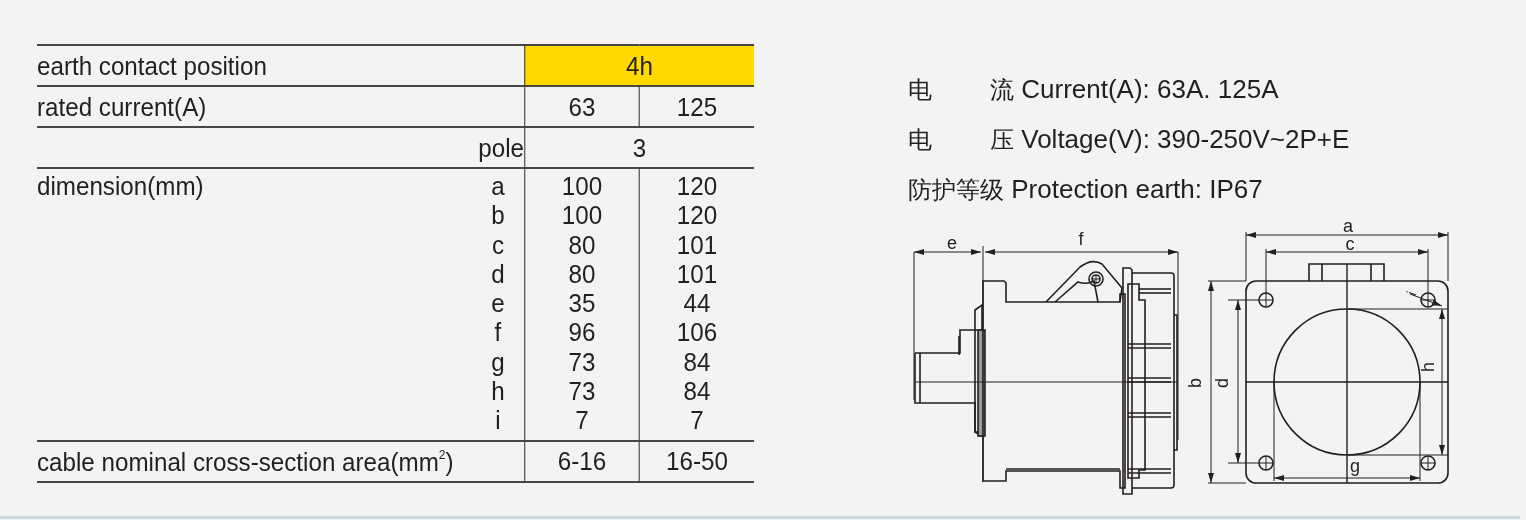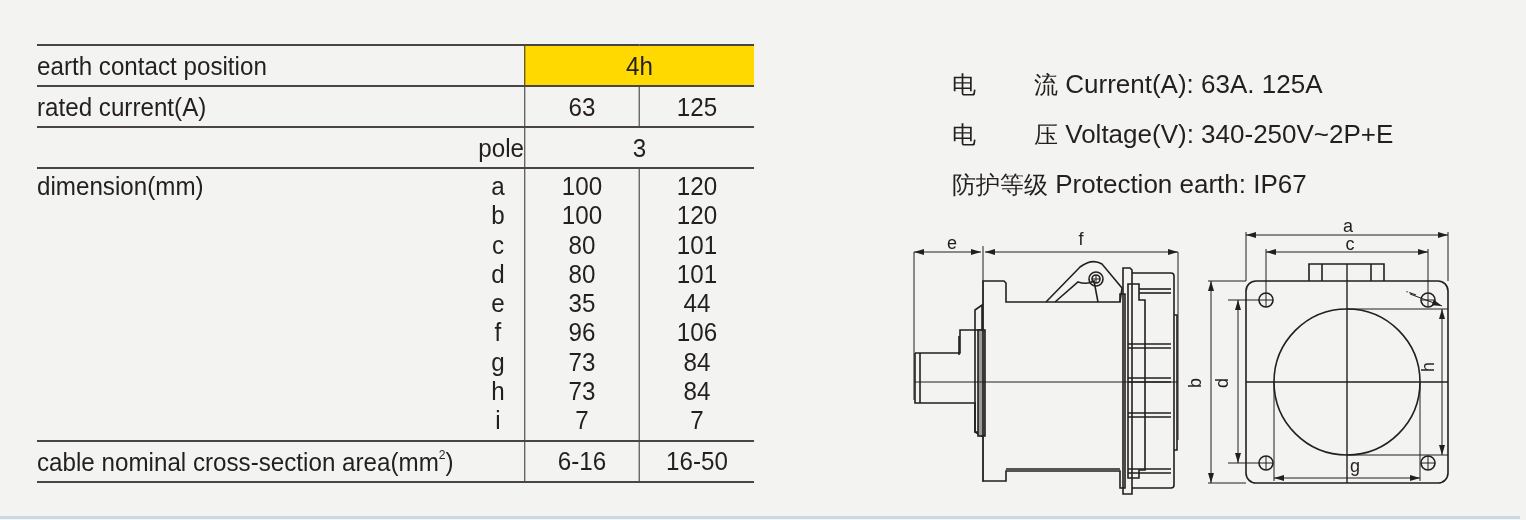--- a/index.html
+++ b/index.html
@@ -24,21 +24,21 @@
     .dim-row td { vertical-align: top; }
     .dim-letters { float: right; width: 40px; text-align: center; margin-right: 8px; }
     .dim-list div, .dim-letters div { height: 29.3px; line-height: 29.3px; }
     .dim-cell { padding-top: 3px !important; padding-bottom: 4px !important; }
     sup { font-size: 13px; vertical-align: 12px; }
 
     .specs {
       position: absolute; left: 908px; top: 68px; font-size: 26px;
       color: #231f20;
     }
-    .specs .line { height: 50px; line-height: 32px; white-space: nowrap; margin-left: 44px; }
+    .specs .line { height: 50px; line-height: 42px; white-space: nowrap; }
     .specs .cn { display: inline-block; font-family: "DejaVu Sans", sans-serif; font-size: 24px; }
     .specs .cn-gap { display: inline-block; width: 58px; }
 
     .drawing { position: absolute; left: 900px; top: 220px; }
     .bottom-rule {
       position: absolute; left: 0; top: 516px; width: 1520px; height: 3px;
       background: #c9d9e3;
     }
   </style>
 </head>
@@ -105,21 +105,21 @@
 </tbody>
   </table>
 
 <div class="specs">
   <div class="line">
     <span class="cn">电</span><span class="cn-gap"></span><span class="cn">流</span>
     <span>Current(A): 63A. 125A</span>
   </div>
   <div class="line">
     <span class="cn">电</span><span class="cn-gap"></span><span class="cn">压</span>
-    <span>Voltage(V): 340-250V~2P+E</span>
+    <span>Voltage(V): 390-250V~2P+E</span>
   </div>
   <div class="line">
     <span class="cn">防护等级</span>
     <span>Protection earth: IP67</span>
   </div>
 </div>
 
 <svg class="drawing" width="560" height="280" viewBox="900 220 560 280" xmlns="http://www.w3.org/2000/svg">
   <defs>
     <marker id="arr" viewBox="0 0 10 6" refX="10" refY="3" markerWidth="10" markerHeight="6" orient="auto-start-reverse">

